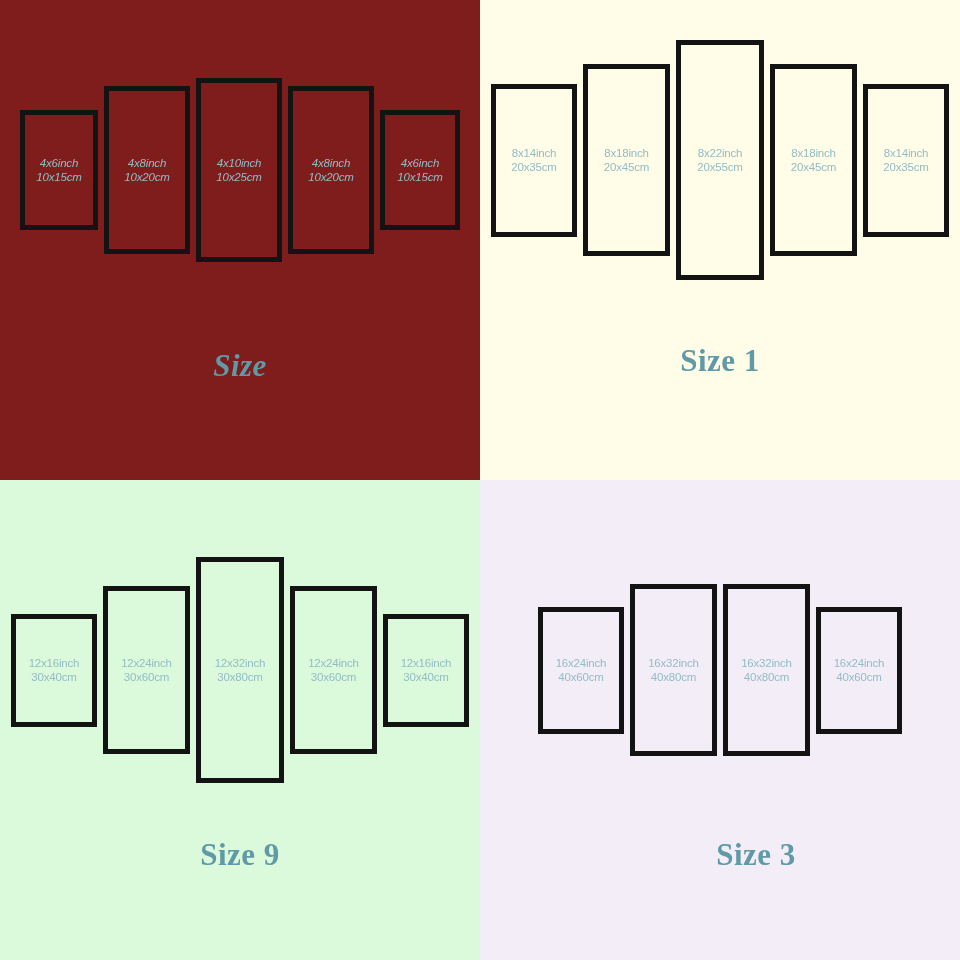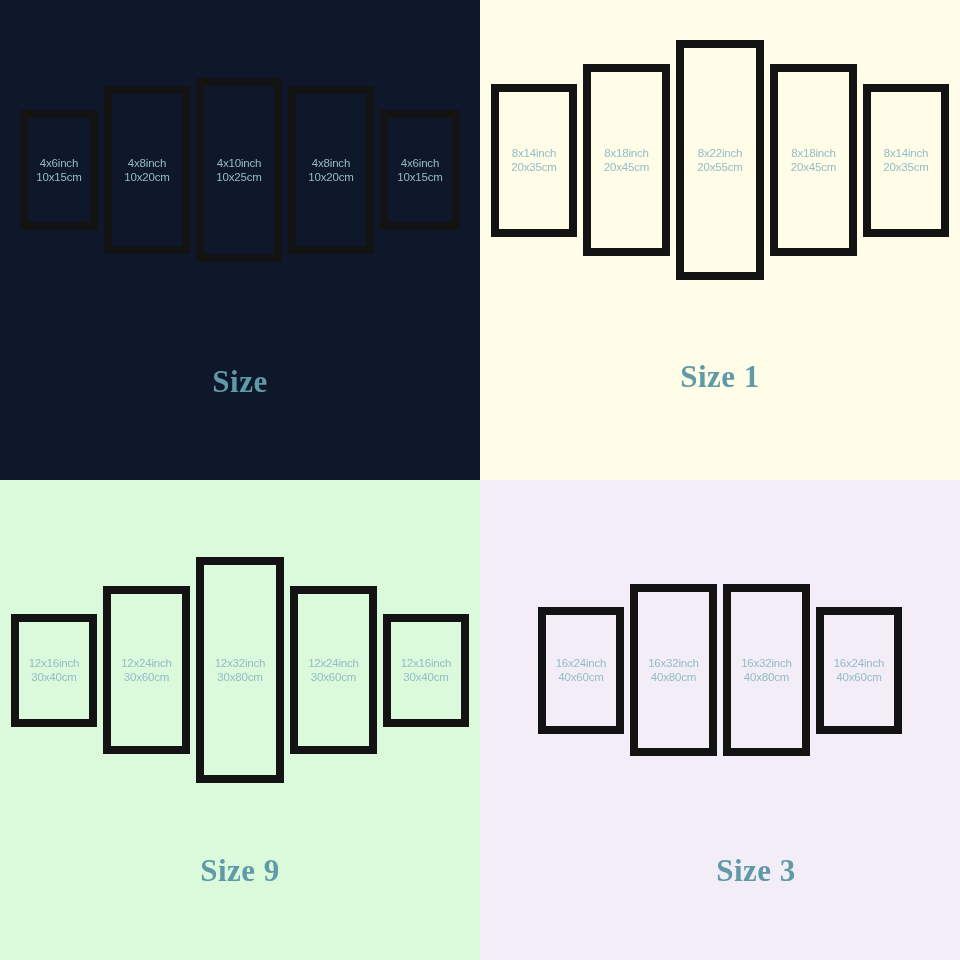--- a/index.html
+++ b/index.html
@@ -35,21 +35,21 @@
     height: 340px;
     display: flex;
     flex-direction: row;
     align-items: center;
     justify-content: center;
     gap: 6px;
   }
   .panel {
     position: relative;
     box-sizing: border-box;
-    border: 8px solid #404040;
+    border: 5px solid #404040;
     background: transparent;
     display: flex;
     align-items: center;
     justify-content: center;
     flex: none;
   }
   .panel-label {
     text-align: center;
     color: #93bcc6;
     font-family: "Liberation Sans", sans-serif;
@@ -66,38 +66,37 @@
     position: absolute;
     left: 0;
     width: 480px;
     text-align: center;
     color: #5f9aa6;
     font-family: "Liberation Serif", serif;
     font-weight: bold;
     font-size: 31px;
     letter-spacing: 0.5px;
     user-select: none;
-    margin-top: 16px;
   }
   
   .q0 .panels { top: 0px; height: 340px; }
   .q0 .quadrant-title { top: 348px; }
   .q1 .panels { top: -10px; height: 340px; }
   .q1 .quadrant-title { top: 343px; }
   .q2 .panels { top: 20px; height: 340px; justify-content: center; }
   .q2 .quadrant-title { top: 357px; }
   .q3 .panels { top: 20px; height: 340px; }
   .q3 .quadrant-title { top: 357px; padding-left: 36px; }
 </style>
 </head>
 <body>
 
 <div class="size-chart">
 
-  <div class="quadrant q0" style="background: #0f172a;">
+  <div class="quadrant q0" style="background: #7f1d1d; font-style: italic;">
     <div class="panels">
         <div class="panel" style="width: 78px; height: 120px; border-color: rgb(19, 19, 19);">
           <div class="panel-label" style="color: rgb(147, 188, 198);"><span>4x6inch</span><span class="row2">10x15cm</span></div>
         </div>
         <div class="panel" style="width: 86px; height: 168px; border-color: rgb(19, 19, 19);">
           <div class="panel-label" style="color: rgb(147, 188, 198);"><span>4x8inch</span><span class="row2">10x20cm</span></div>
         </div>
         <div class="panel" style="width: 86px; height: 184px; border-color: rgb(19, 19, 19);">
           <div class="panel-label" style="color: rgb(147, 188, 198);"><span>4x10inch</span><span class="row2">10x25cm</span></div>
         </div>

